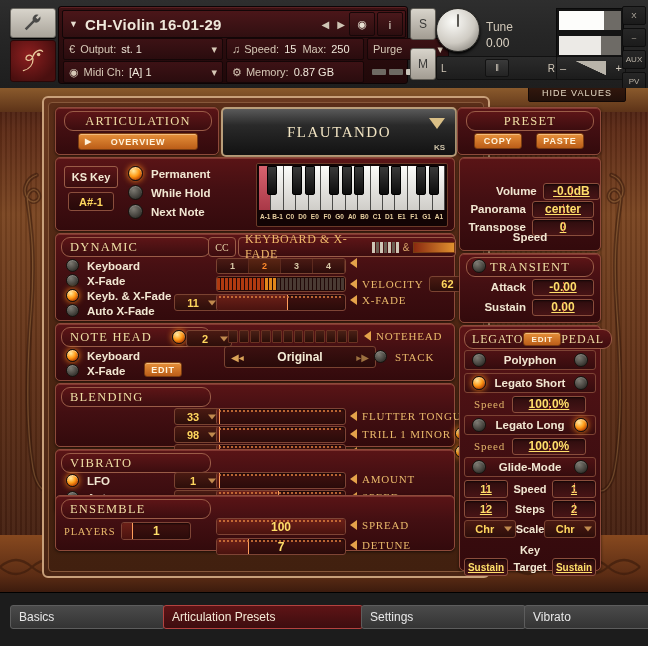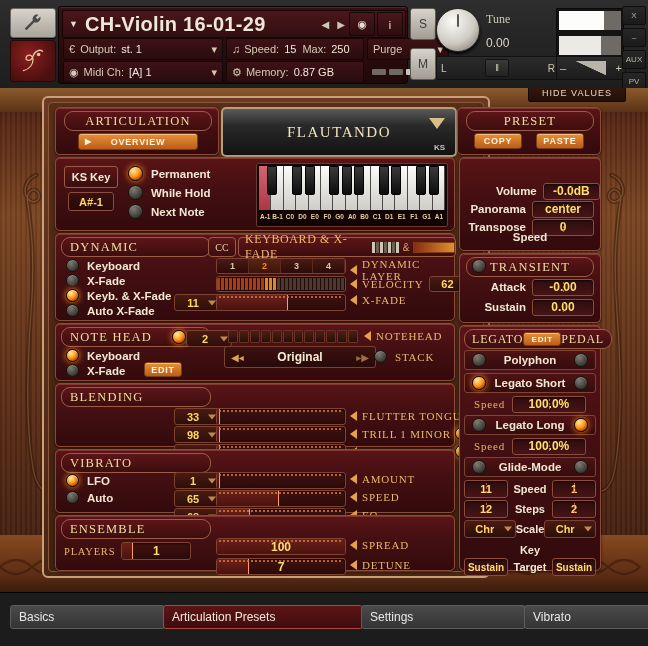--- a/index.html
+++ b/index.html
@@ -19,21 +19,21 @@
     border:1px solid #2a0808;border-radius:3px;display:flex;align-items:center;justify-content:center;}
   .logo-box svg{width:34px;height:32px;}
 
   .inst-panel{position:absolute;left:58px;top:6px;width:348px;height:76px;
     background:linear-gradient(180deg,#3b1113,#2a0c0e 55%,#200809);
     border:1px solid #0d0405;border-radius:3px;box-shadow:inset 0 1px 0 #5a2022;}
   .inst-name-row{position:absolute;left:3px;top:3px;width:342px;height:26px;
     background:linear-gradient(180deg,#4b1619,#300f11);border:1px solid #120607;border-radius:2px;
     display:flex;align-items:center;}
   .inst-caret{margin-left:6px;color:#e6ded0;font-size:9px;}
-  .inst-name{flex:1;margin-left:7px;color:#efe7da;font-size:20px;font-weight:bold;letter-spacing:.3px;}
+  .inst-name{flex:1;margin-left:7px;color:#efe7da;font-size:15px;font-weight:bold;letter-spacing:.3px;}
   .arr{color:#cfc5b5;font-size:10px;padding:0 4px;}
   .cam,.info{width:24px;height:22px;margin-right:2px;background:linear-gradient(180deg,#4e191c,#30/0);
     background:linear-gradient(180deg,#4a181b,#2c0d0f);border:1px solid #170708;border-radius:2px;
     display:flex;align-items:center;justify-content:center;color:#e8e0d2;font-size:11px;}
   .inst-sub{position:absolute;left:3px;height:22px;display:flex;align-items:center;color:#cdbfae;font-size:11px;}
   .sub-cell{height:20px;display:flex;align-items:center;background:linear-gradient(180deg,#3d1215,#2a0c0e);
     border:1px solid #150607;border-radius:2px;margin-right:3px;padding:0 5px;color:#d6c8b6;font-size:11px;white-space:nowrap;}
   .sub-cell .v{color:#f0e8da;margin-left:5px;}
   .purge-cell{width:70px;justify-content:space-between;}
   .meter-dashes{display:flex;gap:3px;align-items:center;}
@@ -42,21 +42,21 @@
 
   .sm-btn{position:absolute;width:24px;height:30px;background:linear-gradient(180deg,#d8d4cb,#a29c92);
     border:1px solid #5e5b54;border-radius:3px;color:#3a3a38;font-size:12px;
     display:flex;align-items:center;justify-content:center;}
   .knob-wrap{position:absolute;left:436px;top:8px;width:44px;height:44px;}
   .knob{width:42px;height:42px;border-radius:50%;
     background:radial-gradient(circle at 38% 30%,#fbfbf8,#cfcbc3 55%,#8d8982 85%,#55524c);
     border:1px solid #2b2a27;box-shadow:0 2px 3px #000;position:relative;}
   .knob .ptr{position:absolute;left:50%;top:5px;width:2px;height:13px;background:#5a5853;transform:translateX(-50%);border-radius:1px;}
   .tune-lbl,.tune-val{position:absolute;left:486px;color:#cfc6b7;font-size:12px;}
-  .tune-lbl{top:12px;font-family:Liberation Serif, serif;}
+  .tune-lbl{top:20px;}
   .tune-val{top:36px;color:#ded5c6;}
   .pan-strip{position:absolute;left:436px;top:56px;width:114px;height:22px;
     background:linear-gradient(180deg,#2b2b2b,#1d1d1d);border:1px solid #111;border-radius:2px;
     display:flex;align-items:center;justify-content:space-between;padding:0 4px;color:#cfc6b7;font-size:10px;}
   .pan-center{width:22px;height:16px;background:linear-gradient(180deg,#3a3a3a,#232323);
     border:1px solid #121212;border-radius:2px;display:flex;align-items:center;justify-content:center;color:#d6cec0;font-size:9px;}
   .vu-box{position:absolute;left:556px;top:8px;width:62px;height:44px;
     background:#141414;border:1px solid #0a0a0a;padding:2px;display:flex;flex-direction:column;justify-content:space-between;}
   .vu{height:19px;background:linear-gradient(90deg,#fdfdfb 0 72%,#6e6b66 72% 100%);}
   .vu.b{background:linear-gradient(90deg,#eceae6 0 68%,#6e6b66 68% 100%);}
@@ -109,21 +109,21 @@
     display:flex;align-items:center;justify-content:center;}
   .lbl{color:#f2e7d2;font-size:11.5px;font-weight:bold;}
   .lbl-serif{color:#e9b96b;font-size:11px;font-family:"Liberation Serif",serif;letter-spacing:.8px;}
   .led{width:13px;height:13px;border-radius:50%;
     background:radial-gradient(circle at 35% 30%,#7d7a72,#3a3833 70%,#1c1b18);
     border:1px solid #15140f;box-shadow:inset 0 1px 1px rgba(255,255,255,.25);}
   .led.on{background:radial-gradient(circle at 35% 30%,#ffe9a0,#ff9a16 45%,#b33c02 80%);
     box-shadow:0 0 6px #ff8a1a,inset 0 1px 1px rgba(255,255,255,.5);}
   .field{background:linear-gradient(180deg,#2e0d0e,#471416);border:1px solid #8a4e3c;border-radius:3px;
     color:#ffdf6a;font-size:12px;font-weight:bold;display:flex;align-items:center;justify-content:center;
-    box-shadow:inset 0 1px 2px rgba(0,0,0,.6);position:relative;}
+    box-shadow:inset 0 1px 2px rgba(0,0,0,.6);position:relative;text-decoration:underline;}
   .field:after{content:"";position:absolute;left:50%;top:2px;bottom:2px;width:1px;
     background:repeating-linear-gradient(180deg,#e0644a 0 2px,transparent 2px 4px);opacity:.85;}
   .field.nodash:after{display:none;}
   .slider{background:linear-gradient(180deg,#40110f,#2b0b0a);border:1px solid #7e4435;border-radius:3px;
     position:relative;overflow:hidden;box-shadow:inset 0 1px 2px rgba(0,0,0,.7);}
   .slider .fill{position:absolute;left:0;top:0;bottom:0;
     background:linear-gradient(180deg,#6c2018,#4a130f);border-right:1px solid #ff9e5c;}
   .slider .dots{position:absolute;left:2px;right:2px;top:1px;height:2px;
     background:repeating-linear-gradient(90deg,#d97a3c 0 2px,transparent 2px 4px);opacity:.8;}
   .slider .txt{position:absolute;inset:0;display:flex;align-items:center;justify-content:center;
@@ -415,21 +415,20 @@
 
         <div style="position:absolute;left:160px;top:24px;width:128px;height:14px;display:flex;
              background:linear-gradient(180deg,#3b1110,#240a09);border:1px solid #7a4331;border-radius:3px;overflow:hidden;" id="layerRow">
             <div style="flex: 1 1 0%; display: flex; align-items: center; justify-content: center; font-size: 9px; font-weight: bold; border-right: 1px solid rgb(93, 42, 30); color: rgb(216, 201, 168); background: linear-gradient(rgb(74, 26, 20), rgb(44, 12, 10));">1</div>
             <div style="flex: 1 1 0%; display: flex; align-items: center; justify-content: center; font-size: 9px; font-weight: bold; border-right: 1px solid rgb(93, 42, 30); color: rgb(255, 138, 43); background: linear-gradient(rgb(90, 37, 20), rgb(58, 21, 9));">2</div>
             <div style="flex: 1 1 0%; display: flex; align-items: center; justify-content: center; font-size: 9px; font-weight: bold; border-right: 1px solid rgb(93, 42, 30); color: rgb(216, 201, 168); background: linear-gradient(rgb(74, 26, 20), rgb(44, 12, 10));">3</div>
             <div style="flex: 1 1 0%; display: flex; align-items: center; justify-content: center; font-size: 9px; font-weight: bold; border-right: 1px solid rgb(93, 42, 30); color: rgb(216, 201, 168); background: linear-gradient(rgb(74, 26, 20), rgb(44, 12, 10));">4</div>
           </div>
         <div style="position:absolute;left:294px;top:24px;display:flex;align-items:center;">
           <span class="arrow-l" style="display:block;width:0;height:0;"></span>
-          <span class="lbl-serif" style="margin-left:5px;">DYNAMIC LAYER</span>
         </div>
 
         <div style="position:absolute;left:160px;top:42px;width:128px;height:14px;border:1px solid #7a4331;border-radius:3px;overflow:hidden;background:#200807;" id="velMeter">
             <div style="position: absolute; left: 0%; width: 2.725%; top: 1px; bottom: 1px; background: rgb(176, 58, 16); opacity: 1;"></div>
             <div style="position: absolute; left: 3.125%; width: 2.725%; top: 1px; bottom: 1px; background: rgb(176, 58, 16); opacity: 1;"></div>
             <div style="position: absolute; left: 6.25%; width: 2.725%; top: 1px; bottom: 1px; background: rgb(176, 58, 16); opacity: 1;"></div>
             <div style="position: absolute; left: 9.375%; width: 2.725%; top: 1px; bottom: 1px; background: rgb(176, 58, 16); opacity: 1;"></div>
             <div style="position: absolute; left: 12.5%; width: 2.725%; top: 1px; bottom: 1px; background: rgb(176, 58, 16); opacity: 1;"></div>
             <div style="position: absolute; left: 15.625%; width: 2.725%; top: 1px; bottom: 1px; background: rgb(176, 58, 16); opacity: 1;"></div>
             <div style="position: absolute; left: 18.75%; width: 2.725%; top: 1px; bottom: 1px; background: rgb(176, 58, 16); opacity: 1;"></div>
@@ -635,21 +634,21 @@
                 <span class="dots"></span>
               </span>
               <span style="position:absolute;left:294px;top:1px;display:flex;align-items:center;">
                 <span class="arrow-l" style="display:block;width:0;height:0;"></span>
                 <span class="lbl-serif" style="margin-left:5px;white-space:nowrap;">EQ_</span>
               </span>
             </div>
           </div>
       </div>
 
-      <div class="mod" style="left:6px;top:412px;width:398px;height:54px;">
+      <div class="mod" style="left:6px;top:392px;width:398px;height:54px;">
         <div class="title-pill" style="left:5px;top:3px;width:140px;justify-content:flex-start;padding-left:8px;">ENSEMBLE</div>
         <div style="position:absolute;left:8px;top:26px;display:flex;align-items:center;">
           <span class="lbl-serif" style="font-size:10.5px;">PLAYERS</span>
           <span class="slider" style="margin-left:6px;width:68px;height:16px;display:inline-block;">
             <span class="fill" id="plFill" style="position: absolute; left: 0px; top: 0px; bottom: 0px; width: 14%;"></span>
             <span class="txt">1</span>
           </span>
         </div>
         <div id="ensRows">
             <div style="position: absolute; left: 0px; right: 0px; top: 22px; height: 17px;">

